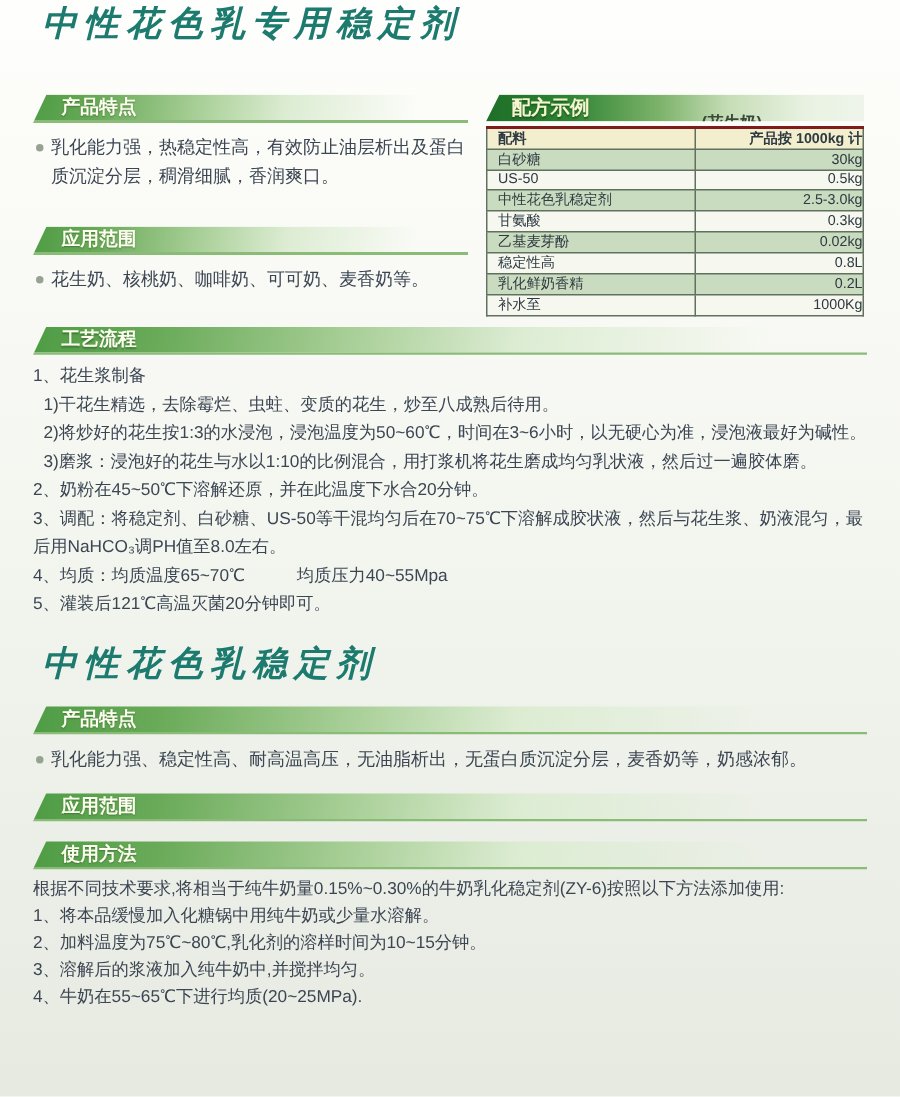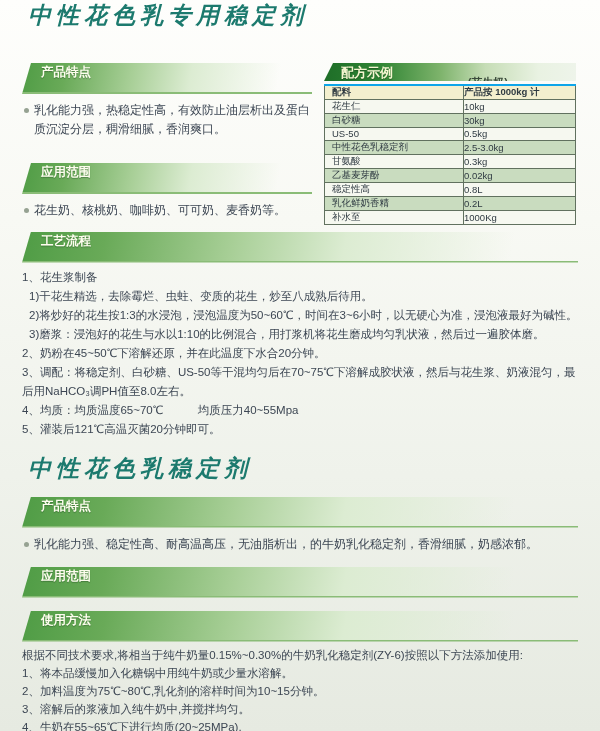--- a/index.html
+++ b/index.html
@@ -17,21 +17,21 @@
     color:#1c7a6e; font-size:23px; letter-spacing:5px;
     margin-left:6px;
   }
   .title-2 { margin-top:14px; }
 
   .cols { display:flex; gap:12px; margin-top:32px; align-items:flex-start; }
   .col-left  { width:290px; }
   .col-right { width:252px; }
 
   .sec-bar {
-    position:relative; height:31px; line-height:16px;
+    position:relative; height:19px; line-height:16px;
     background:linear-gradient(100deg,#4f9c45 0%,#69aa58 15%,#a8cf97 38%,#dcecd2 58%,rgba(240,245,238,0) 88%);
     border-bottom:2px solid #8abc77;
     clip-path:polygon(9px 0,100% 0,100% 100%,0 100%);
   }
   .sec-bar .bar-label {
     font-size:12.5px; font-weight:bold; color:#fdfdee;
     padding-left:19px; text-shadow:0 1px 1px rgba(30,70,30,.45);
     display:inline-block;
   }
   .mt { margin-top:13px; }
@@ -52,22 +52,22 @@
   }
   .recipe-bar .bar-sub {
     position:absolute; left:57%; top:11px;
     font-size:11px; font-weight:bold; color:#3a4a3a;
   }
   table.recipe { width:100%; border-collapse:collapse; margin-top:3px; font-size:9.5px; }
   table.recipe td {
     border:1px solid #61715f; height:12.5px;
     padding:0 0 0 7px; color:#2f3a42;
   }
-  table.recipe td.val { text-align:left; padding:0; width:112px; }
-  table.recipe tr.head td { background:#f3efce; font-weight:bold; border-top:2px solid #0ea5e9; }
+  table.recipe td.val { text-align:right; padding:0; width:112px; }
+  table.recipe tr.head td { background:#f3efce; font-weight:bold; border-top:2px solid #7f1d1d; }
   table.recipe tr.g td { background:#c9dcbf; }
   table.recipe tr.w td { background:#f6f8f0; }
 
   .body-lines { margin-top:5px; font-size:11.5px; line-height:19px; }
   .body-lines .sub { padding-left:7px; }
   .wide-bar { margin-top:7px; }
 
   .usage-lines { margin-top:4px; font-size:11.5px; line-height:18px; }
 </style>
 </head>
@@ -103,24 +103,20 @@
       <div class="recipe-bar">
         <span class="bar-label">配方示例</span>
         <span class="bar-sub">(花生奶)</span>
       </div>
 
       <table class="recipe">
         <tbody>
           <tr class="head">
             <td>配料</td>
             <td class="val">产品按 1000kg 计</td>
-          </tr>
-          <tr class="w">
-            <td>花生仁</td>
-            <td class="val">10kg</td>
           </tr>
           <tr class="g">
             <td>白砂糖</td>
             <td class="val">30kg</td>
           </tr>
           <tr class="w">
             <td>US-50</td>
             <td class="val">0.5kg</td>
           </tr>
           <tr class="g">
@@ -167,21 +163,21 @@
     <div>5、灌装后121℃高温灭菌20分钟即可。</div>
   </div>
 
   <h1 class="main-title title-2">中性花色乳稳定剂</h1>
 
   <div class="sec-bar mt">
     <span class="bar-label">产品特点</span>
   </div>
   <p class="bullet-p">
     <span class="dot"></span>
-    <span>乳化能力强、稳定性高、耐高温高压，无油脂析出，的牛奶乳化稳定剂，香滑细腻，奶感浓郁。</span>
+    <span>乳化能力强、稳定性高、耐高温高压，无油脂析出，无蛋白质沉淀分层，麦香奶等，奶感浓郁。</span>
   </p>
 
   <div class="sec-bar mt">
     <span class="bar-label">应用范围</span>
   </div>
 
   <div class="sec-bar mt">
     <span class="bar-label">使用方法</span>
   </div>
   <div class="usage-lines">

